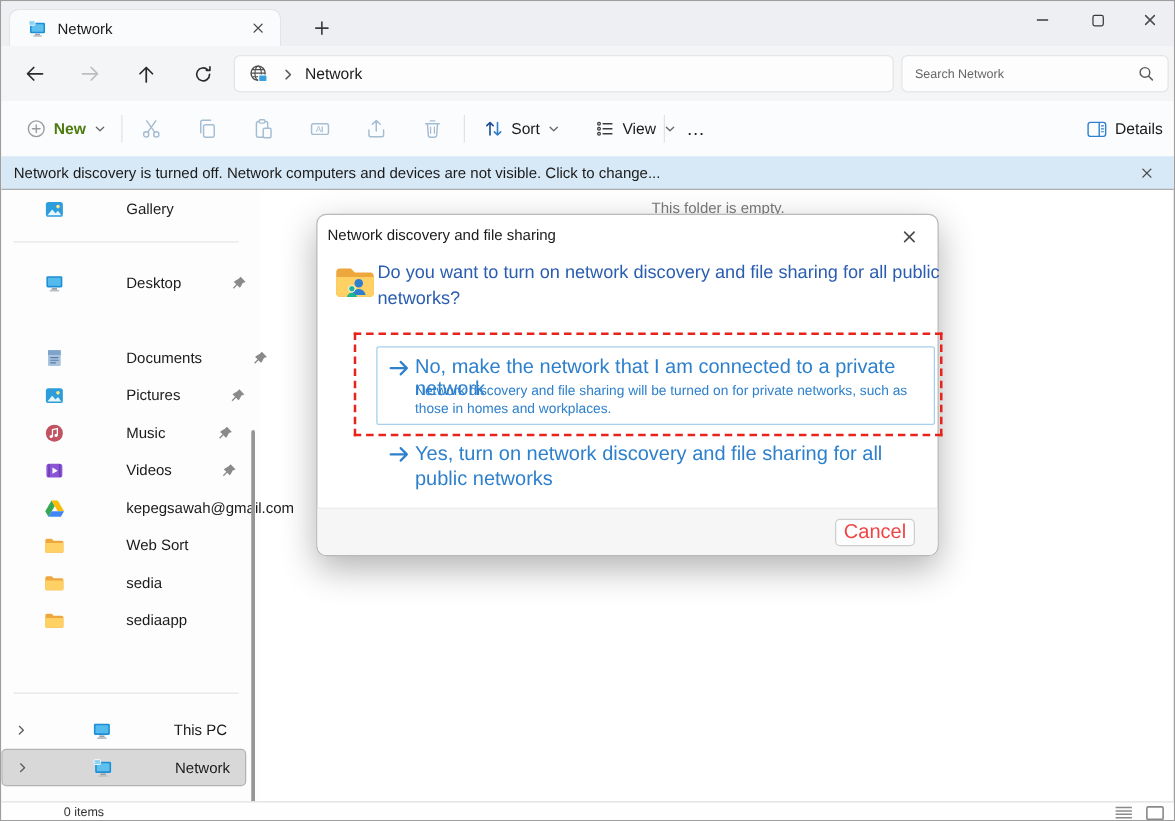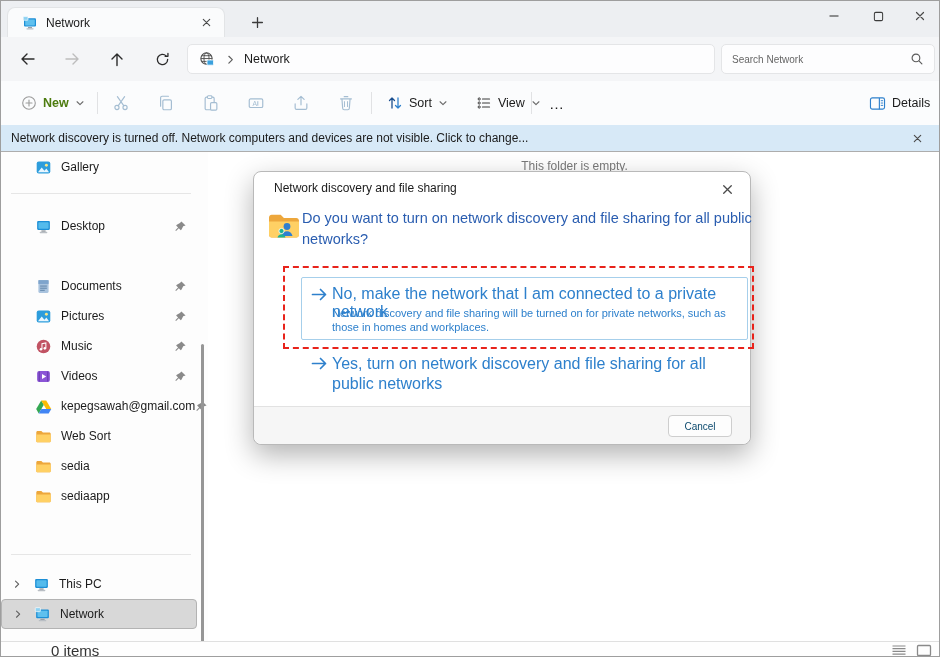--- a/index.html
+++ b/index.html
@@ -37,57 +37,57 @@
   .tsep { position: absolute; top: 11px; width: 1px; height: 22px; background: #e1e2e4; }
   .ticonbtn { width: 36px; height: 28px; display: flex; align-items: center; justify-content: center; border-radius: 4px; }
   
   .infobar {
     position: absolute; left: 0; top: 124px; width: 940px; height: 27px; background: #d7e9f7;
     border-bottom: 1px solid #adadad; display: flex; align-items: center; padding: 0 10px;
   }
   .infobar .msg { font-size: 12px; color: #1b1b1b; flex: 1; }
   
   .sidebar { position: absolute; left: 0; top: 151px; width: 207px; height: 489px; background: #fdfdfd; }
-  .side-item { position: absolute; left: 0; width: 196px; height: 30px; display: flex; align-items: center; border-radius: 4px; }
+  .side-item { position: absolute; left: 0; width: 196px; height: 30px; display: flex; align-items: center; border-radius: 4px; gap: 40px; }
   .side-item .chev { width: 20px; text-align: center; flex: none; margin-left: 6px; }
   .side-item .ic { width: 17px; height: 17px; flex: none; margin-left: 34px; }
   .side-item.haschev .ic { margin-left: 6px; }
   .side-item .lbl { font-size: 12px; margin-left: 9px; flex: 1; white-space: nowrap; }
   .side-item .pin { width: 13px; height: 13px; flex: none; margin-right: 10px; }
   .side-item.selected { background: #d8d8d8; border: 1px solid #b3b3b3; }
   .side-div { position: absolute; left: 10px; width: 180px; height: 1px; background: #e6e6e6; }
   .side-scroll { position: absolute; left: 200px; top: 192px; width: 3px; height: 430px; background: #969696; border-radius: 2px; }
   
   .content-empty { position: absolute; left: 207px; top: 158px; width: 733px; text-align: center; font-size: 12px; color: #7a7a7a; z-index: 1; }
   
   .dialog {
     position: absolute; left: 252px; top: 170px; width: 498px; height: 274px; background: #fff;
     border: 1px solid #b9b9b9; border-radius: 8px; box-shadow: 0 10px 28px rgba(0,0,0,.3); z-index: 5;
   }
-  .dlg-title { position: absolute; left: 20px; top: 9px; font-size: 12px; color: #1a1a1a; text-align: center; }
+  .dlg-title { position: absolute; left: 8px; top: 9px; font-size: 12px; color: #1a1a1a; text-align: center; }
   .dlg-close { position: absolute; right: 12px; top: 7px; width: 22px; height: 20px; display: flex; align-items: center; justify-content: center; }
   .dlg-icon { position: absolute; left: 13px; top: 39px; width: 34px; height: 30px; }
   .dlg-heading { position: absolute; left: 48px; top: 36px; width: 450px; font-size: 14.5px; line-height: 21px; color: #2a5db0; }
   .red-box { position: absolute; left: 29px; top: 94px; width: 471px; height: 83px; border: 2px dashed #e8231b; z-index: 8; pointer-events: none; }
   .opt-box { position: absolute; left: 47px; top: 105px; width: 447px; height: 63px; border: 1px solid #a6cfeb; border-radius: 2px; background: #fff; }
   .opt-arrow { position: absolute; width: 17px; height: 13px; }
   .opt-main { position: absolute; font-size: 16px; color: #2e80cc; }
   .opt-sub { position: absolute; left: 78px; top: 134px; width: 414px; font-size: 11px; line-height: 14px; color: #2e80cc; }
   .dlg-footer {
     position: absolute; left: 0; bottom: 0; width: 496px; height: 38px; background: #f6f6f6;
     border-top: 1px solid #e2e2e2; border-radius: 0 0 8px 8px;
   }
   .cancel-btn {
     position: absolute; right: 18px; top: 8px; width: 64px; height: 22px; background: #fdfdfd;
-    border: 1px solid #cecece; border-radius: 4px; font-size: 10px; color: #0c4a6e;
+    border: 1px solid #cecece; border-radius: 4px; font-size: 16px; color: #ef4444;
     display: flex; align-items: center; justify-content: center; font-family: "Liberation Sans", sans-serif;
   }
   
   .statusbar { position: absolute; left: 0; top: 640px; width: 940px; height: 17px; background: #fefefe; border-top: 1px solid #e0e0e0; display: flex; align-items: center; }
-  .statusbar .count { font-size: 15px; color: #333; margin-left: 10px; flex: 1; padding-left: 40px; }
+  .statusbar .count { font-size: 10px; color: #333; margin-left: 10px; flex: 1; padding-left: 40px; }
   .sb-ic { width: 16px; height: 13px; margin-right: 9px; }
   svg { display: block; }
 </style>
 </head>
 <body>
 
 <svg width="0" height="0" style="position:absolute">
   <defs>
     <symbol id="sym-net" viewBox="0 0 20 20">
       <rect x="2.5" y="4" width="15" height="10.5" rx="1.3" fill="#1d8fd6"></rect>

